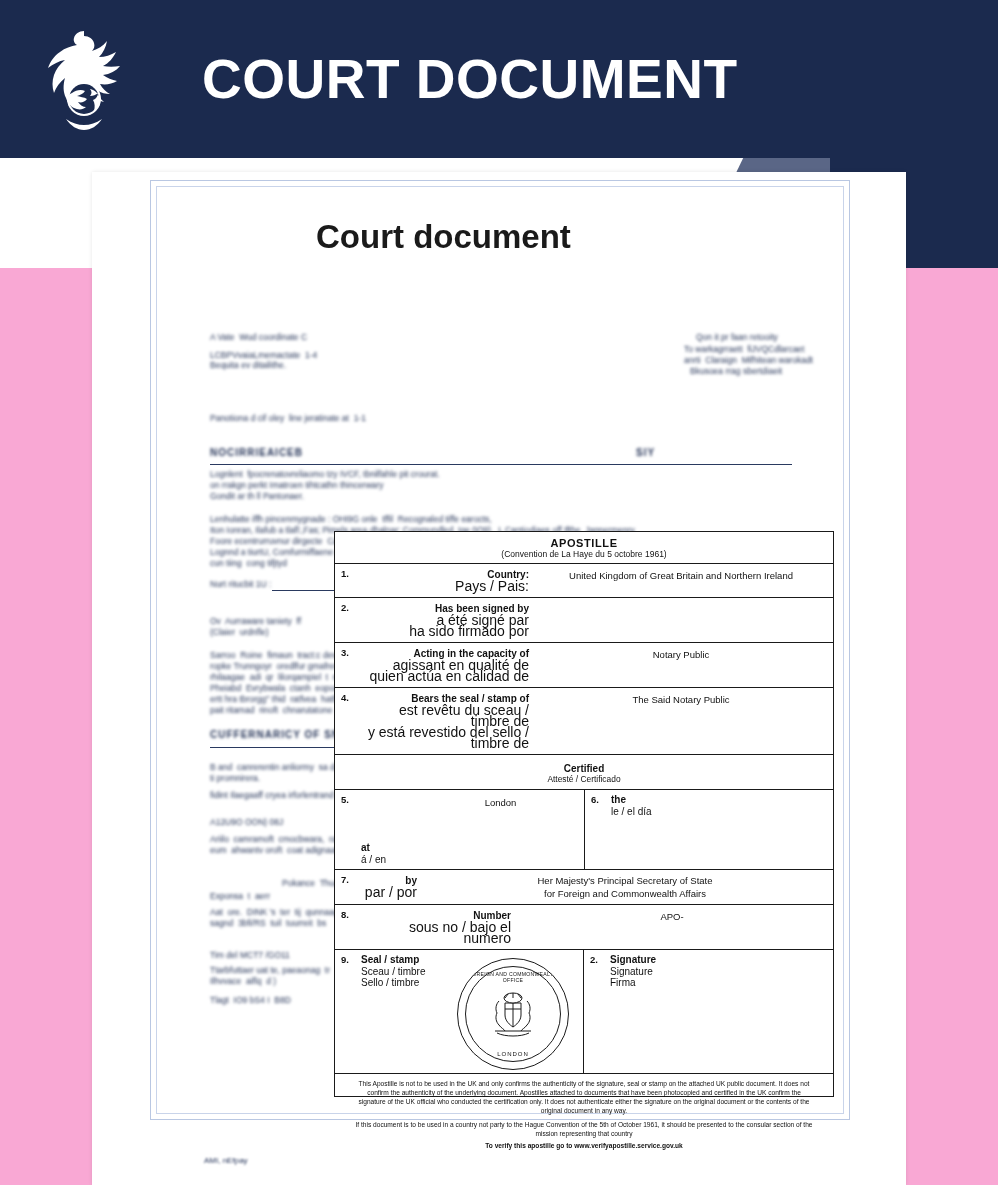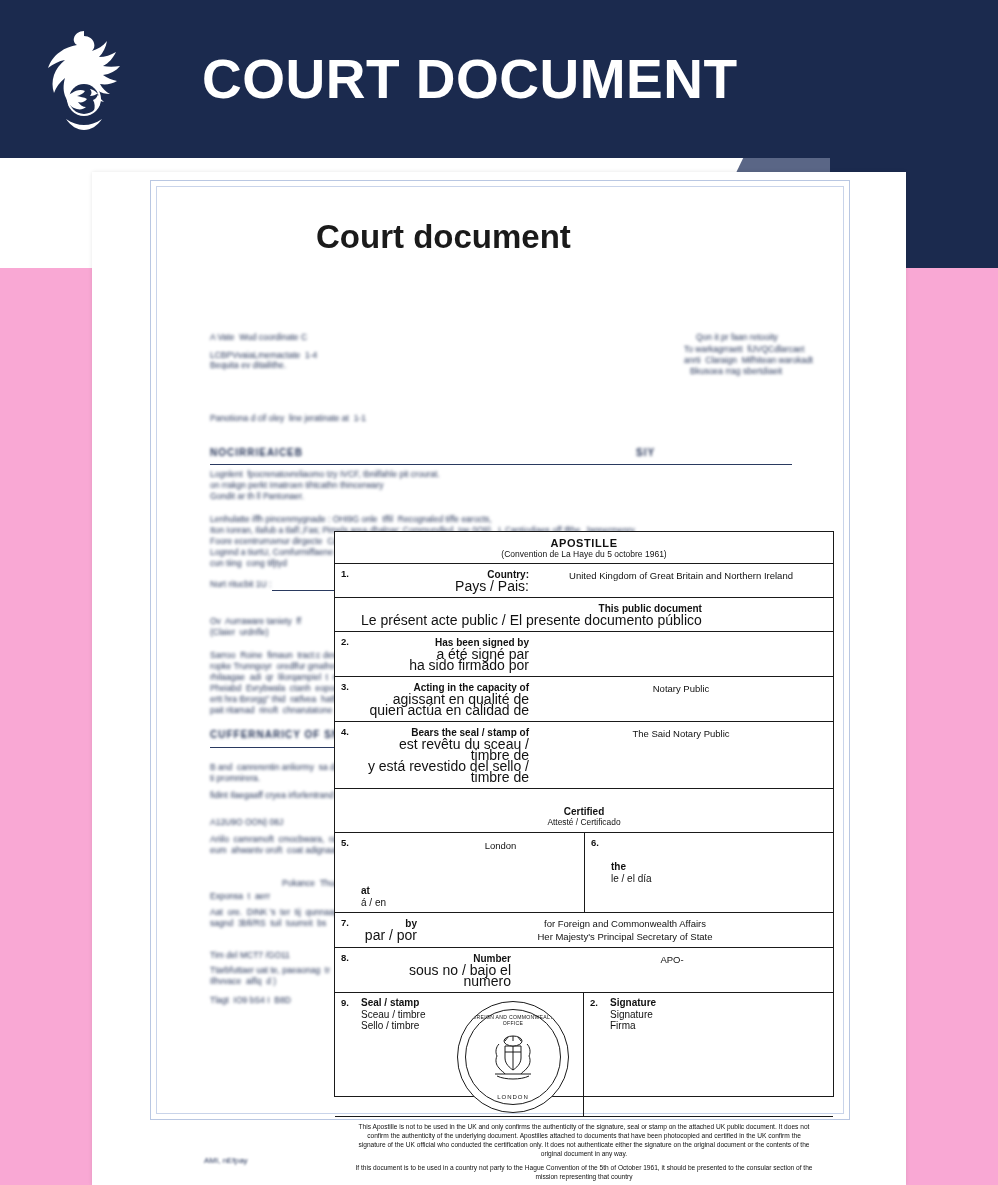--- a/index.html
+++ b/index.html
@@ -163,21 +163,21 @@
   .ap-lab .l2 { font-size: 14px; line-height: 11px; }
   .ap-val {
     flex: 1 1 auto;
     padding: 6px 4px 4px 4px;
     font-size: 9.5px;
     text-align: center;
   }
   .ap-center-block {
     border-top: 1px solid #1a1a1a;
     text-align: center;
-    padding: 17px 0 5px 0;
+    padding: 8px 0 5px 0;
   }
   .ap-center-block .c1 { font-size: 10px; font-weight: bold; }
   .ap-center-block .c2 { font-size: 8.4px; }
   .ap-split {
     border-top: 1px solid #1a1a1a;
     display: flex;
   }
   .ap-split > .half {
     display: flex;
     flex: 1 1 50%;
@@ -346,27 +346,20 @@
 
     <div class="ap-row">
       <div class="ap-num">1.</div>
       <div class="ap-lab">
         <div class="l1">Country:</div>
         <div class="l2">Pays / Pais:</div>
       </div>
       <div class="ap-val">United Kingdom of Great Britain and Northern Ireland</div>
     </div>
 
-    <div class="ap-row">
-      <div class="ap-num"></div>
-      <div class="ap-lab" style="width:auto;">
-        <div class="l1">This public document</div>
-        <div class="l2">Le présent acte public / El presente documento público</div>
-      </div>
-    </div>
 
     <div class="ap-row">
       <div class="ap-num">2.</div>
       <div class="ap-lab">
         <div class="l1">Has been signed by</div>
         <div class="l2">a été signé par</div>
         <div class="l2">ha sido firmado por</div>
       </div>
       <div class="ap-val"></div>
     </div>
@@ -400,37 +393,37 @@
       <div class="half">
         <div class="ap-num">5.</div>
         <div class="ap-halflab" style="width:56px;margin-top:48px;">
           <div class="l1">at</div>
           <div class="l2">á / en</div>
         </div>
         <div class="ap-halfval">London</div>
       </div>
       <div class="half">
         <div class="ap-num">6.</div>
-        <div class="ap-halflab" style="width:60px;margin-top:24px;">
+        <div class="ap-halflab" style="width:60px;">
           <div class="l1">the</div>
           <div class="l2">le / el día</div>
         </div>
         <div class="ap-halfval"></div>
       </div>
     </div>
 
     <div class="ap-row">
       <div class="ap-num">7.</div>
       <div class="ap-lab" style="width:56px;">
         <div class="l1">by</div>
         <div class="l2">par / por</div>
       </div>
       <div class="ap-two-line-val">
+        <div>Her Majesty's Principal Secretary of State</div>
         <div>for Foreign and Commonwealth Affairs</div>
-        <div>Her Majesty's Principal Secretary of State</div>
       </div>
     </div>
 
     <div class="ap-row">
       <div class="ap-num">8.</div>
       <div class="ap-lab" style="width:150px;">
         <div class="l1">Number</div>
         <div class="l2">sous no / bajo el numero</div>
       </div>
       <div class="ap-val">APO-</div>

